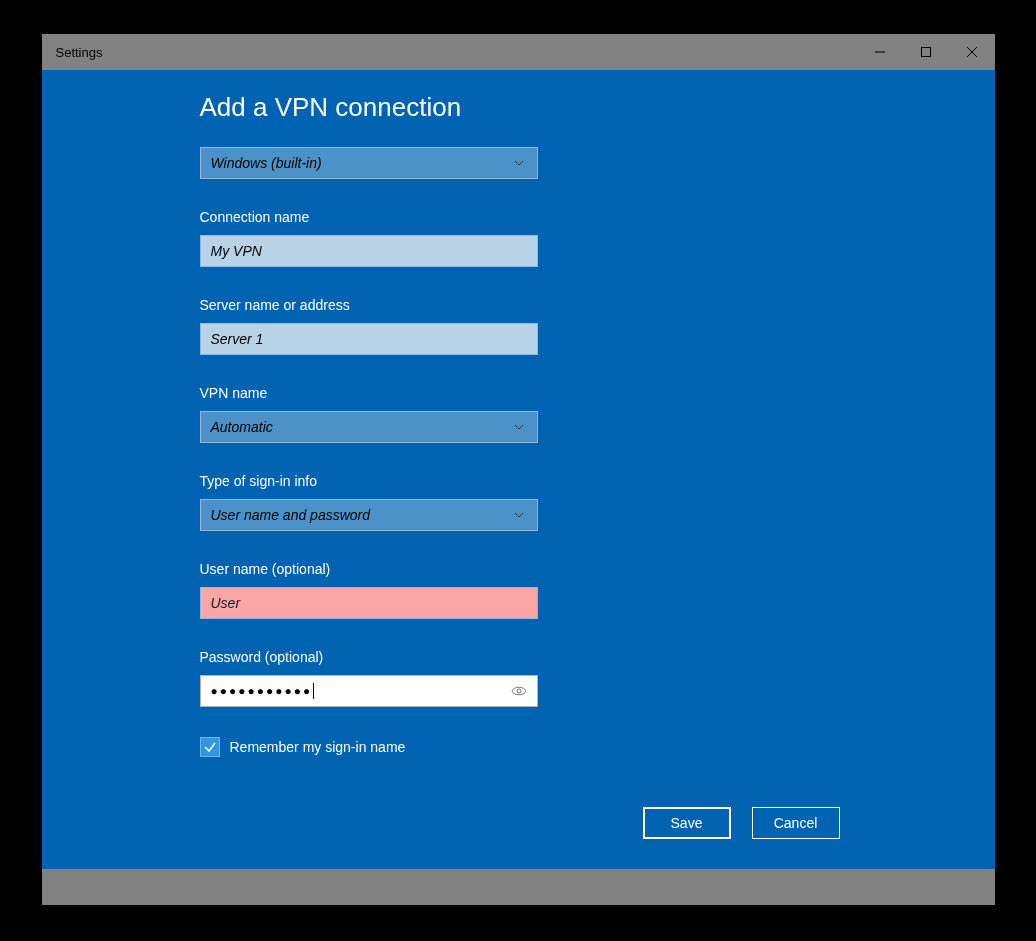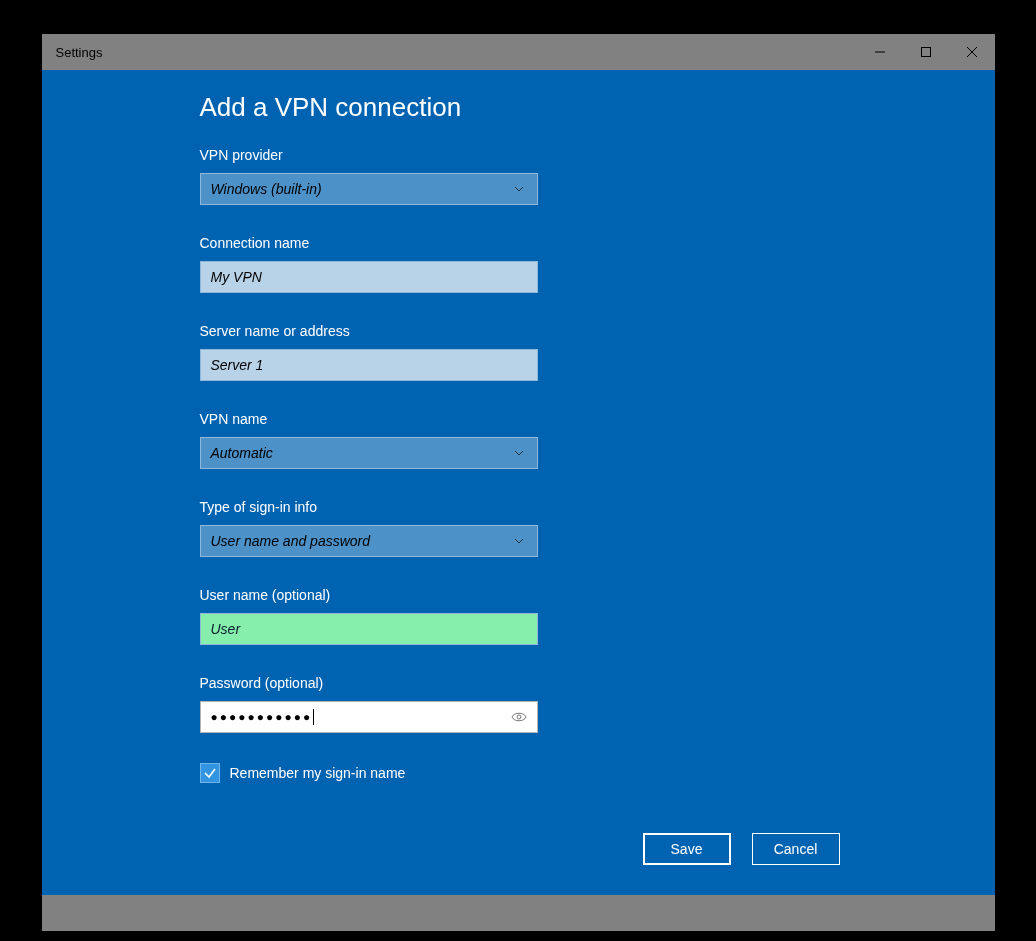--- a/index.html
+++ b/index.html
@@ -104,21 +104,21 @@
     justify-content:center;
     color:#212121;
     margin-right:2px;
   }
   .textbox{
     background:#b8d3e8;
     color:#000;
     border:1px solid #8fb8da;
   }
   .textbox.dim{
-    background:#86efac;
+    background:#fca5a5;
     color:#0a1e2f;
   }
   .textbox.white{
     background:#ffffff;
     color:#000;
     border:1px solid #b3b3b3;
     justify-content:space-between;
   }
   .pw-dots{
     letter-spacing:2px;
@@ -214,21 +214,20 @@
         </div>
       </div>
     </div>
 
     <div class="content-area">
       <div class="form">
 
         <h1 class="page-title">Add a VPN connection</h1>
 
         <div class="field tight">
-          <label class="field-label">VPN provider</label>
           <div class="control select">
             <span>Windows (built-in)</span>
             <span class="chev">
               <svg width="12" height="12" viewBox="0 0 12 12">
                   <path d="M2 4 L6 8 L10 4" fill="none" stroke="#333" stroke-width="1"></path>
                 </svg>
             </span>
           </div>
         </div>
 

